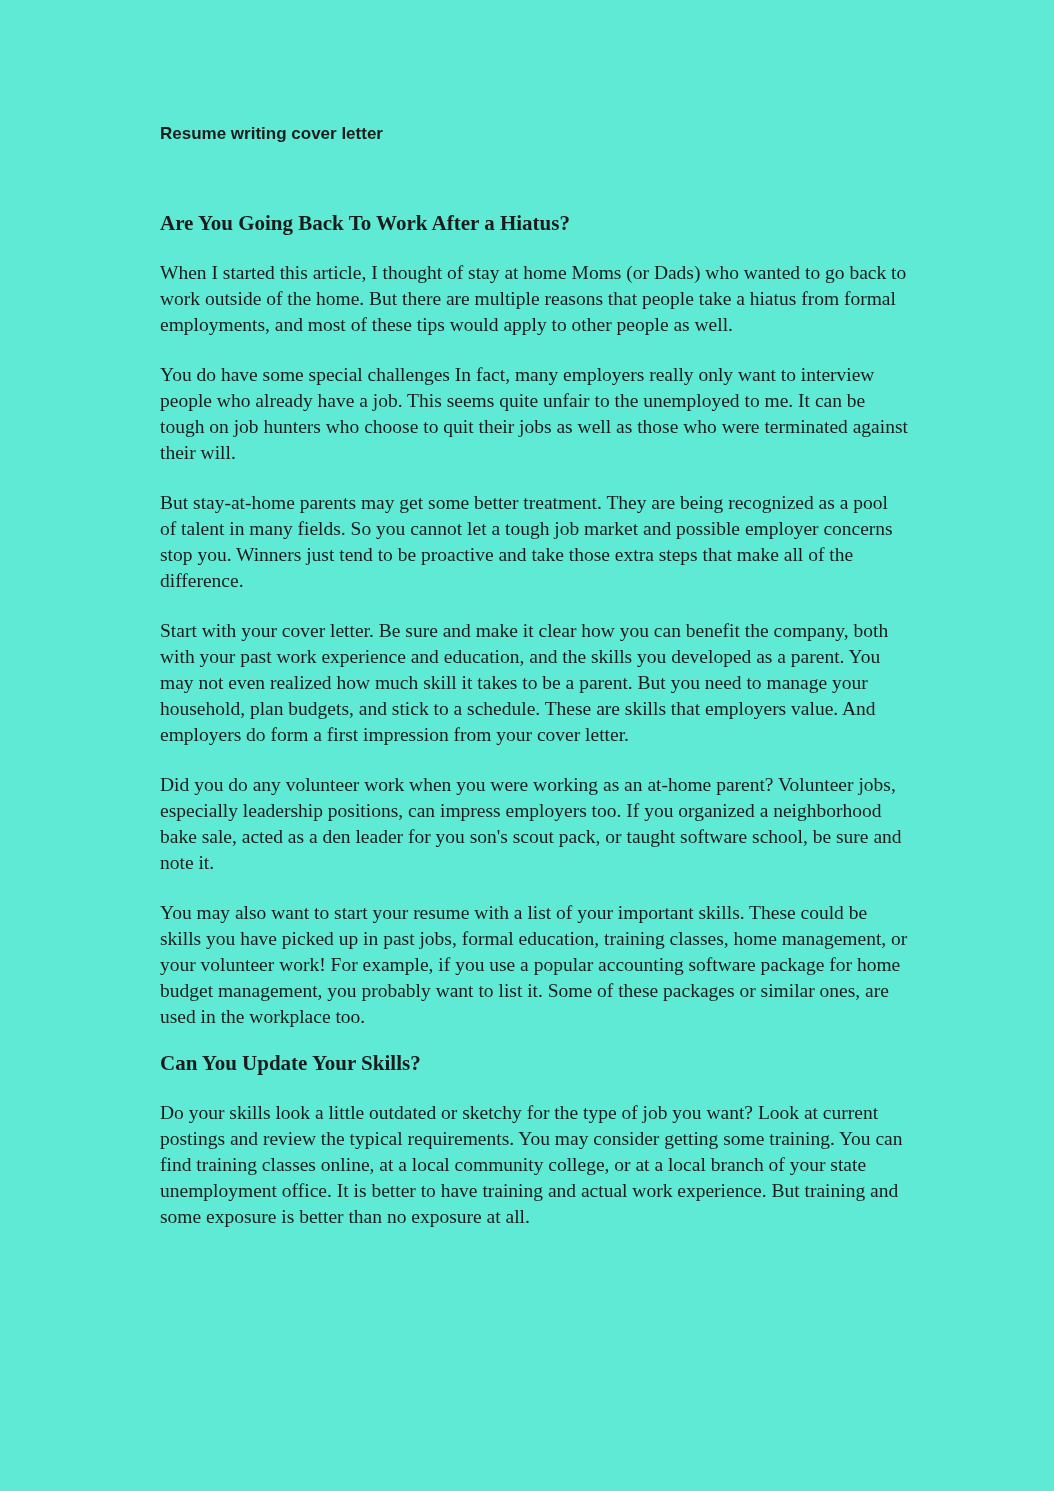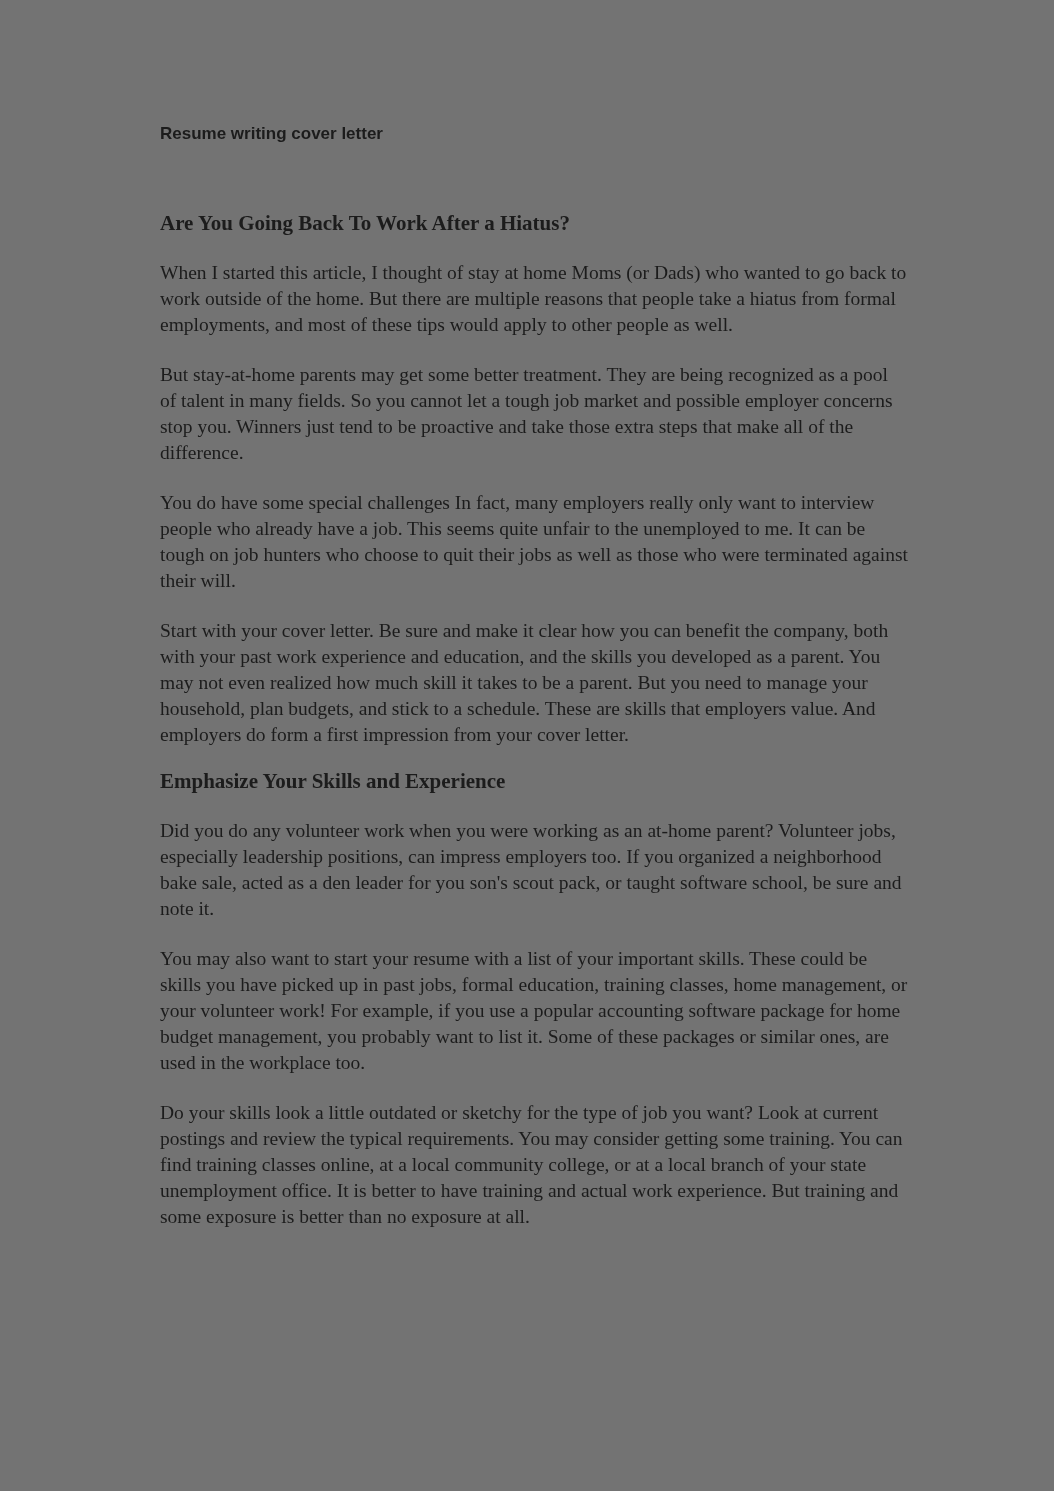--- a/index.html
+++ b/index.html
@@ -11,21 +11,21 @@
     width: 1054px;
     height: 1491px;
     overflow: hidden;
     color: #1c1c1c;
   }
   .page {
     box-sizing: border-box;
     width: 1054px;
     height: 1491px;
     padding: 124px 145px 0 160px;
-    background: #737373;
+    background: #5eead4;
   }
   .doc-header {
     font-family: "Liberation Sans", sans-serif;
     font-weight: bold;
     font-size: 17px;
     line-height: 20px;
     margin: 0;
   }
   .doc-body {
     font-family: "Liberation Serif", serif;
@@ -51,25 +51,25 @@
 <body>
 
 <div class="page">
 
   <div class="doc-header">Resume writing cover letter</div>
 
   <div class="doc-body">
 
     <h2 class="section-heading first-heading">Are You Going Back To Work After a Hiatus?</h2>
     <p class="paragraph">When I started this article, I thought of stay at home Moms (or Dads) who wanted to go back to work outside of the home. But there are multiple reasons that people take a hiatus from formal employments, and most of these tips would apply to other people as well.</p>
+    <p class="paragraph">You do have some special challenges In fact, many employers really only want to interview people who already have a job. This seems quite unfair to the unemployed to me. It can be tough on job hunters who choose to quit their jobs as well as those who were terminated against their will.</p>
     <p class="paragraph">But stay-at-home parents may get some better treatment. They are being recognized as a pool of talent in many fields. So you cannot let a tough job market and possible employer concerns stop you. Winners just tend to be proactive and take those extra steps that make all of the difference.</p>
-    <p class="paragraph">You do have some special challenges In fact, many employers really only want to interview people who already have a job. This seems quite unfair to the unemployed to me. It can be tough on job hunters who choose to quit their jobs as well as those who were terminated against their will.</p>
 
     <p class="paragraph">Start with your cover letter. Be sure and make it clear how you can benefit the company, both with your past work experience and education, and the skills you developed as a parent. You may not even realized how much skill it takes to be a parent. But you need to manage your household, plan budgets, and stick to a schedule. These are skills that employers value. And employers do form a first impression from your cover letter.</p>
 
-    <h2 class="section-heading">Emphasize Your Skills and Experience</h2>
     <p class="paragraph">Did you do any volunteer work when you were working as an at-home parent? Volunteer jobs, especially leadership positions, can impress employers too. If you organized a neighborhood bake sale, acted as a den leader for you son's scout pack, or taught software school, be sure and note it.</p>
     <p class="paragraph">You may also want to start your resume with a list of your important skills. These could be skills you have picked up in past jobs, formal education, training classes, home management, or your volunteer work! For example, if you use a popular accounting software package for home budget management, you probably want to list it. Some of these packages or similar ones, are used in the workplace too.</p>
 
+    <h2 class="section-heading">Can You Update Your Skills?</h2>
     <p class="paragraph">Do your skills look a little outdated or sketchy for the type of job you want? Look at current postings and review the typical requirements. You may consider getting some training. You can find training classes online, at a local community college, or at a local branch of your state unemployment office. It is better to have training and actual work experience. But training and some exposure is better than no exposure at all.</p>
 
   </div>
 </div>
 
 </body></html>

